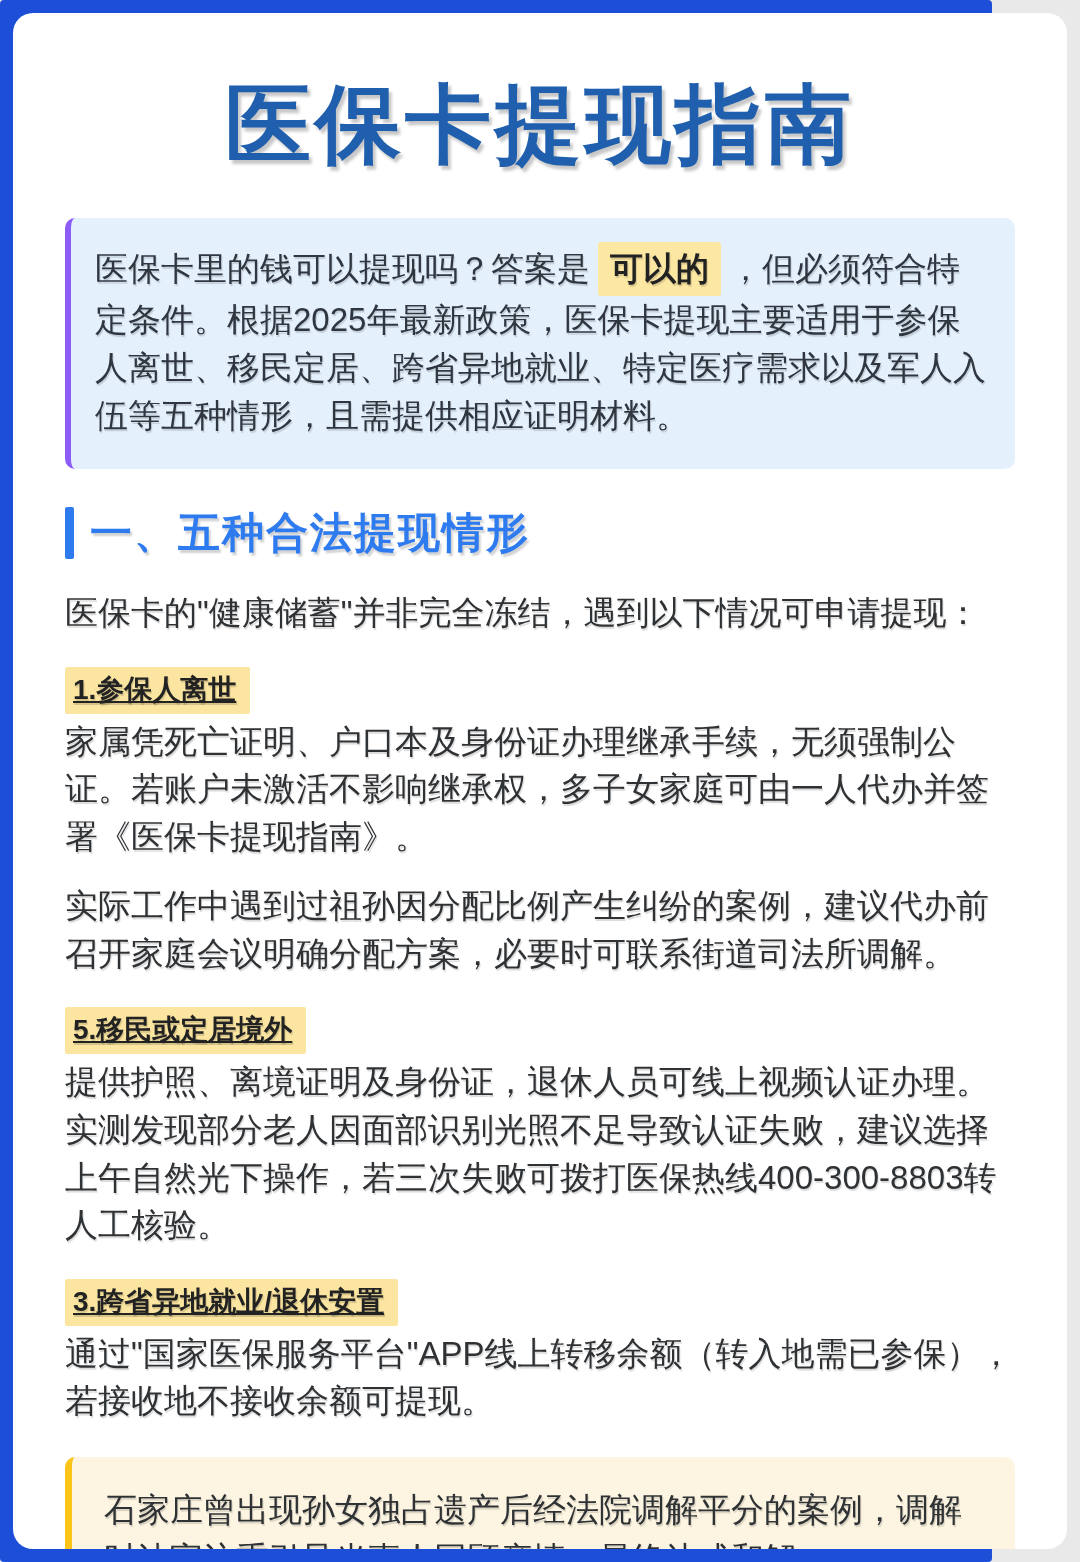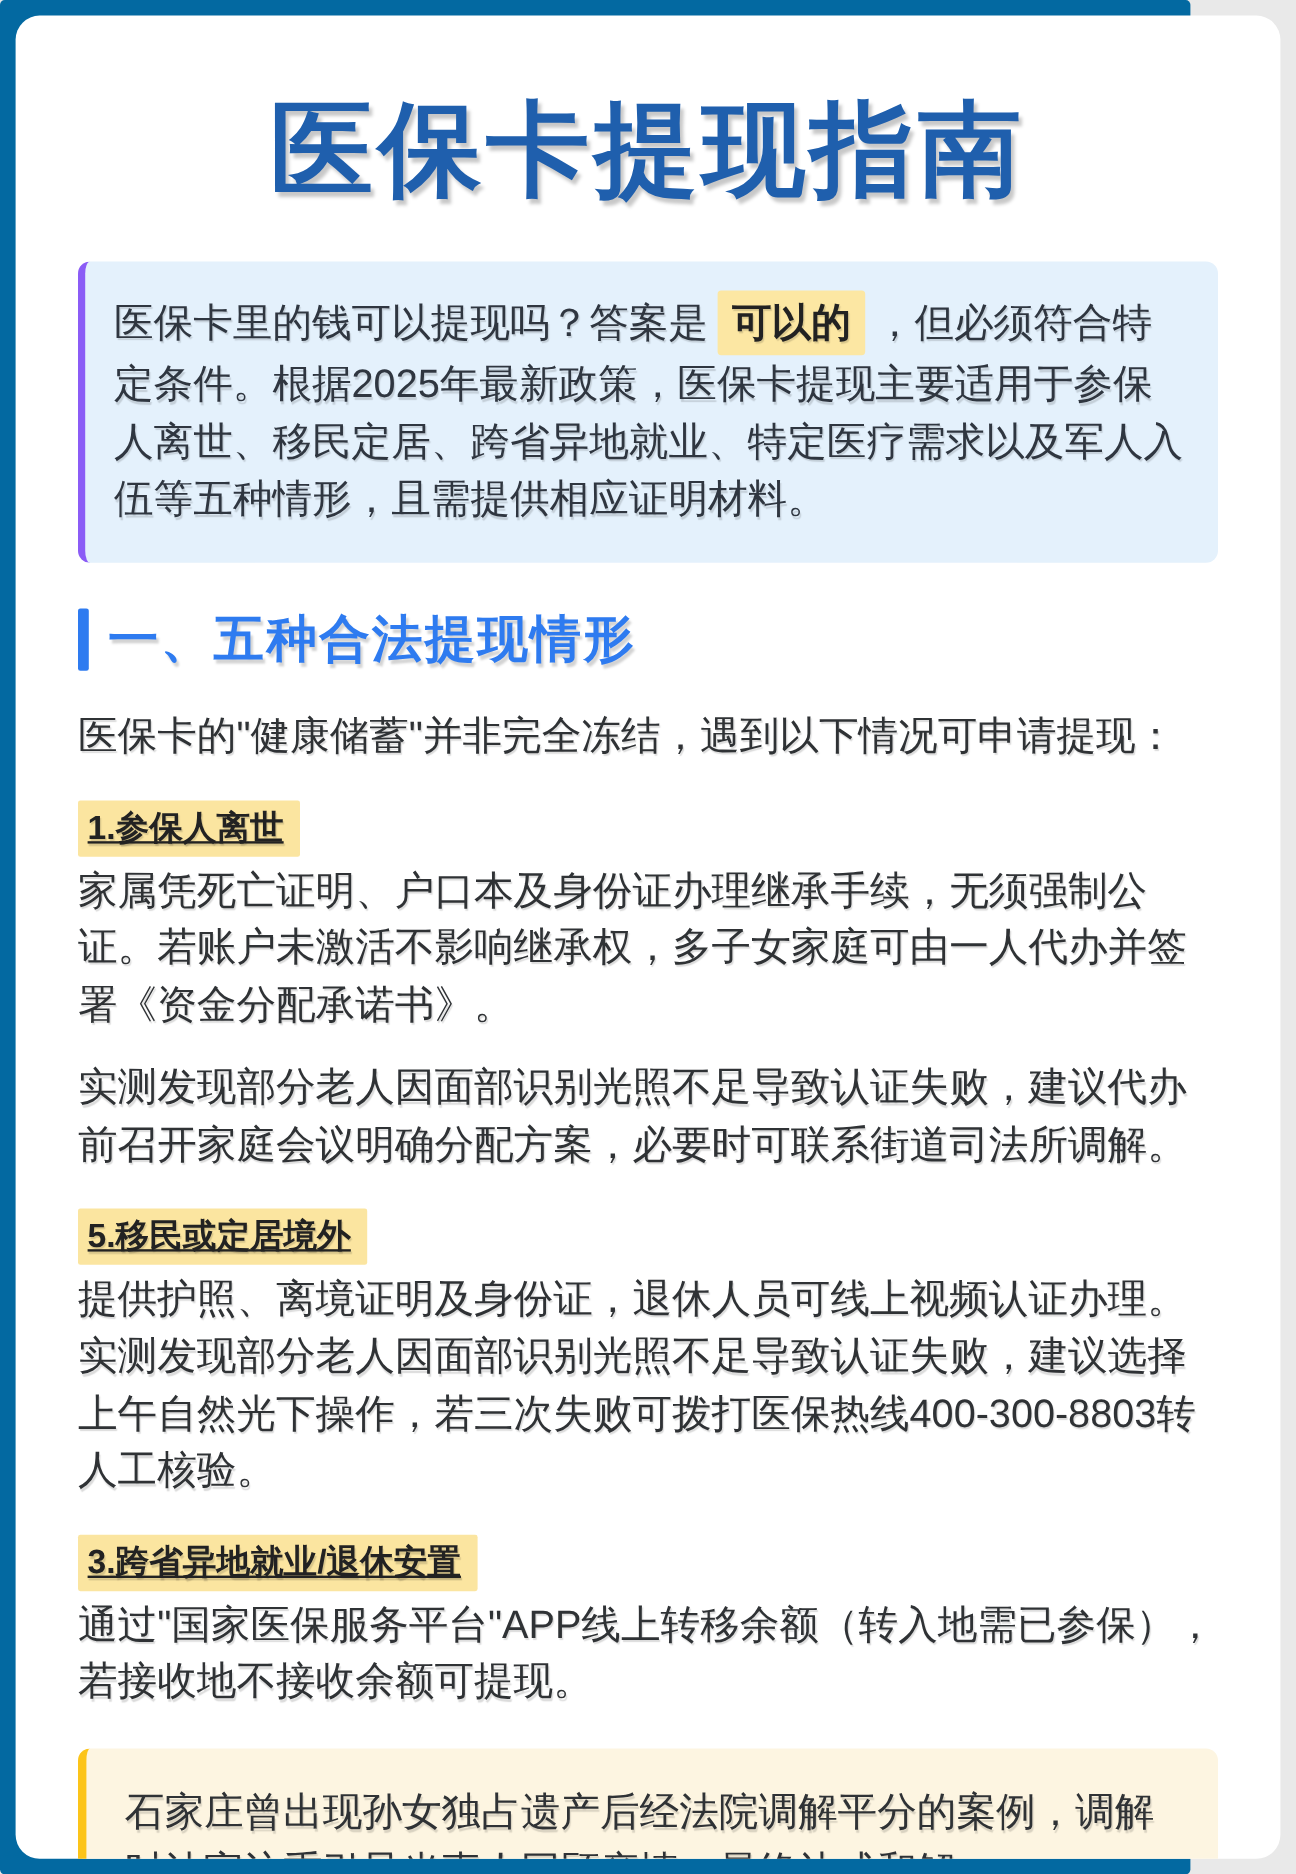--- a/index.html
+++ b/index.html
@@ -7,21 +7,21 @@
   body {
     font-family: "Liberation Sans", "DejaVu Sans", sans-serif;
     background: #e9e9e9;
     position: relative;
   }
   .frame {
     position: absolute;
     inset: 0;
     width: 992px;
     height: 1562px;
-    background: #0369a1;
+    background: #1d4ed8;
     border-radius: 4px;
   }
   .card {
     position: absolute;
     left: 13px; top: 13px;
     width: 1054px; height: 1536px;
     background: #ffffff;
     border-radius: 20px;
     padding: 40px 52px 0 52px;
     overflow: hidden;
@@ -121,22 +121,22 @@
 
     <div class="section-heading">
       <div class="section-bar"></div>
       <div class="section-title">一、五种合法提现情形</div>
     </div>
 
     <p class="para">医保卡的"健康储蓄"并非完全冻结，遇到以下情况可申请提现：</p>
 
     <div>
       <div class="item-title">1.参保人离世</div>
-      <p class="para">家属凭死亡证明、户口本及身份证办理继承手续，无须强制公证。若账户未激活不影响继承权，多子女家庭可由一人代办并签署《资金分配承诺书》。</p>
-      <p class="para">实测发现部分老人因面部识别光照不足导致认证失败，建议代办前召开家庭会议明确分配方案，必要时可联系街道司法所调解。</p>
+      <p class="para">家属凭死亡证明、户口本及身份证办理继承手续，无须强制公证。若账户未激活不影响继承权，多子女家庭可由一人代办并签署《医保卡提现指南》。</p>
+      <p class="para">实际工作中遇到过祖孙因分配比例产生纠纷的案例，建议代办前召开家庭会议明确分配方案，必要时可联系街道司法所调解。</p>
     </div>
 
     <div>
       <div class="item-title">5.移民或定居境外</div>
       <p class="para">提供护照、离境证明及身份证，退休人员可线上视频认证办理。实测发现部分老人因面部识别光照不足导致认证失败，建议选择上午自然光下操作，若三次失败可拨打医保热线400-300-8803转人工核验。</p>
     </div>
 
     <div>
       <div class="item-title">3.跨省异地就业/退休安置</div>
       <p class="para">通过"国家医保服务平台"APP线上转移余额（转入地需已参保），若接收地不接收余额可提现。</p>

